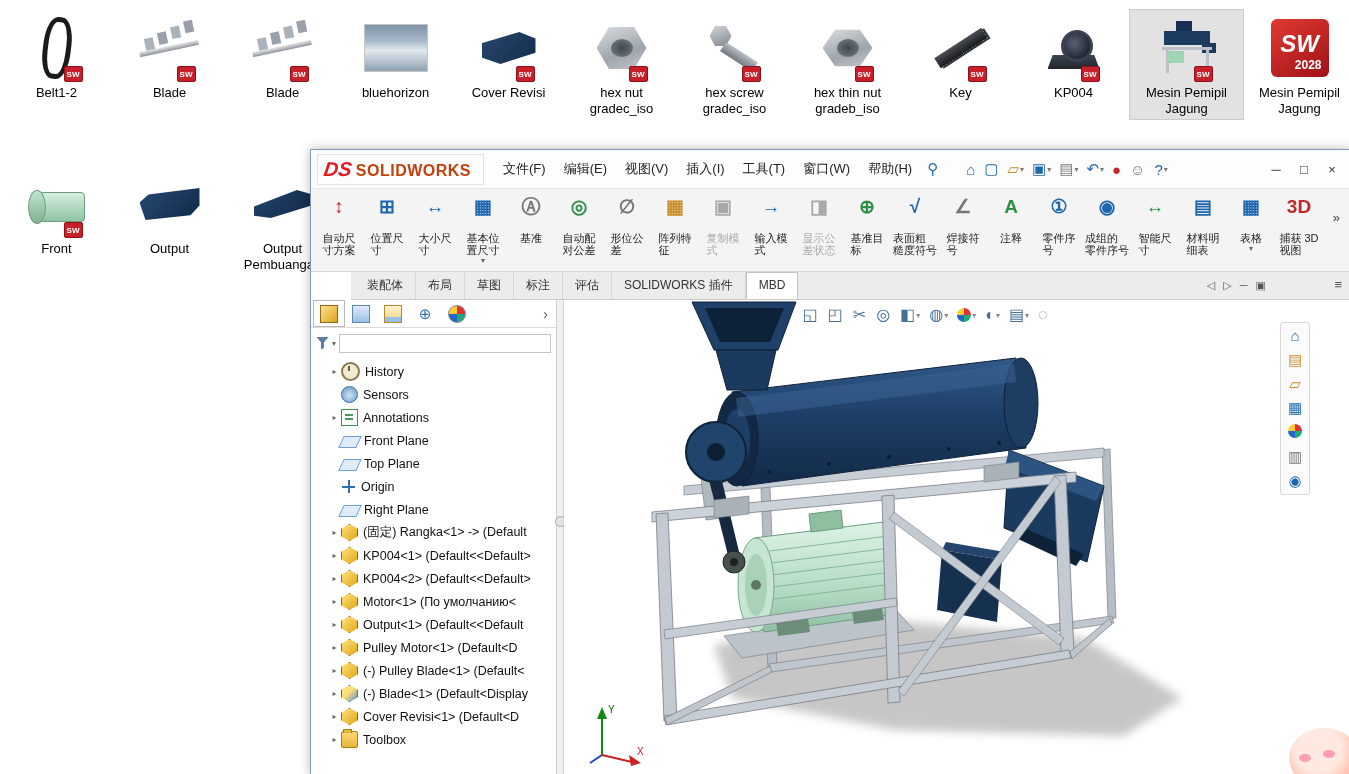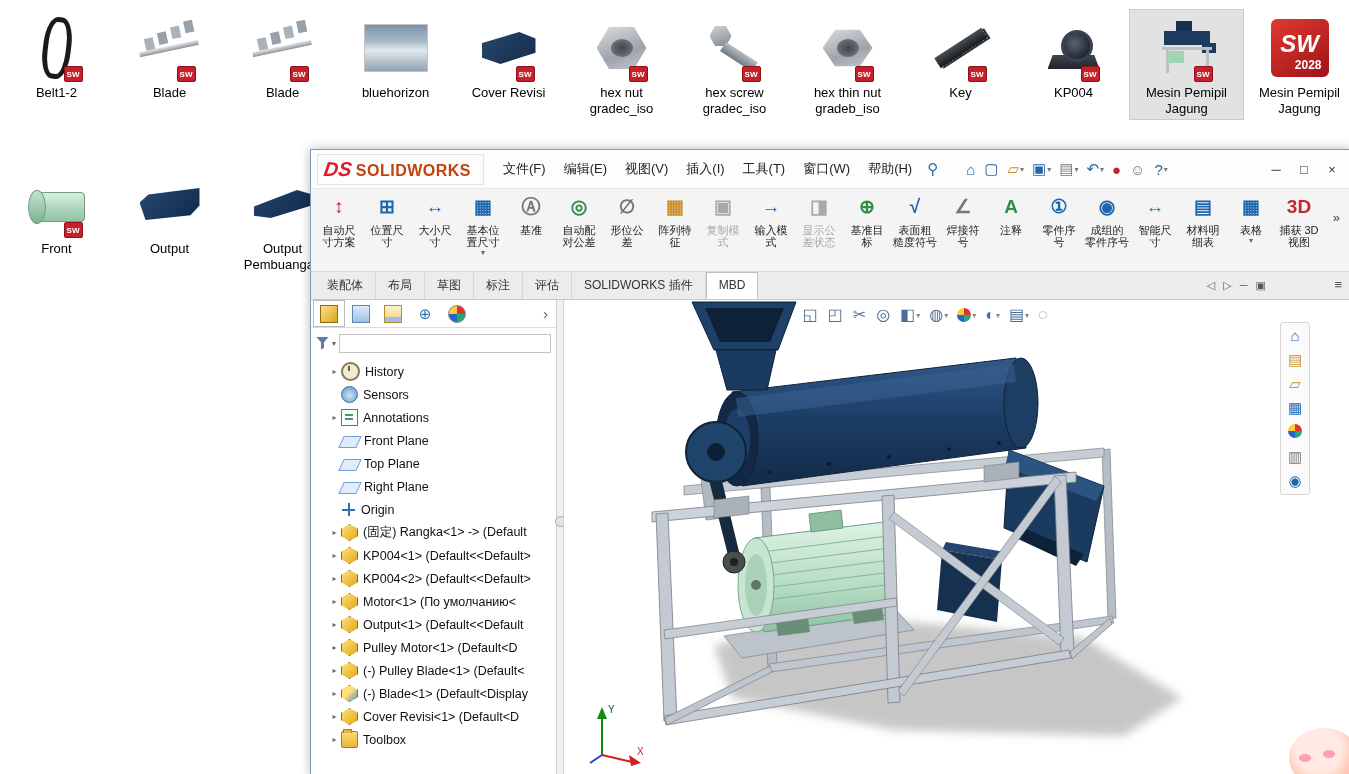--- a/index.html
+++ b/index.html
@@ -85,27 +85,27 @@
   .win-btns { margin-left:auto; display:flex; align-items:center; }
   .wbtn { width:28px; text-align:center; font-size:13px; color:#333; padding:4px 0; }
 
   .c-blue { color:#1e66ad; } .c-green { color:#2f8f46; } .c-red { color:#c2272d; }
   .c-gray { color:#767676; } .c-gold { color:#c78f2d; }
 
   .ribbon { height:79px; flex:none; background:#f4f4f4; border-top:1px solid #e6e6e6; border-bottom:1px solid #d9d9d9;
             display:flex; align-items:stretch; padding:3px 2px 0 4px; overflow:hidden; }
   .rbtn { width:48px; flex:none; display:flex; flex-direction:column; align-items:center; padding-top:3px; }
   .ricon { height:23px; font-size:19px; line-height:23px; font-weight:bold; }
-  .rlabel { font-size:11px; line-height:12px; text-align:center; color:#1c1c1c; white-space:pre-line; margin-top:6px; }
+  .rlabel { font-size:11px; line-height:12px; color:#1c1c1c; white-space:pre-line; margin-top:14px; }
   .rdrop { font-size:8px; color:#666; height:9px; line-height:9px; }
   .rbtn.disabled .ricon, .rbtn.disabled .rlabel { color:#a9a9a9 !important; }
   .roverflow { align-self:center; font-size:13px; color:#444; padding:0 4px; }
 
   .tabrow { height:27px; flex:none; background:#ececec; border-bottom:1px solid #c9c9c9; display:flex;
-            align-items:stretch; padding-left:4px; position:relative; }
+            align-items:stretch; padding-left:4px; position:relative;margin-left:40px; }
   .dtab { padding:0 12px; font-size:12px; color:#333; line-height:26px; border-right:1px solid #d6d6d6; }
   .dtab.active { background:#ffffff; border:1px solid #c2c2c2; border-bottom:1px solid #fff; line-height:24px; }
   .tabrow-nav { position:absolute; right:84px; top:0; display:flex; align-items:center; height:26px; gap:8px; }
   .tnav { font-size:11px; color:#555; }
   .taskpane-toggle { position:absolute; right:8px; top:0; line-height:26px; font-size:13px; color:#555; }
 
   .content { flex:1; display:flex; min-height:0; position:relative; }
 
   
   .panel { width:245px; flex:none; border-right:1px solid #cfcfcf; display:flex; flex-direction:column; background:#fff; }
@@ -671,28 +671,28 @@
             </div>
 
             <div class="trow lv1">
               <span class="tarrow"></span>
               <span class="ticon plane"></span>
               <span class="tlabel">Top Plane</span>
             </div>
 
             <div class="trow lv1">
               <span class="tarrow"></span>
+              <span class="ticon origin"></span>
+              <span class="tlabel">Origin</span>
+            </div>
+
+            <div class="trow lv1">
+              <span class="tarrow"></span>
               <span class="ticon plane"></span>
               <span class="tlabel">Right Plane</span>
-            </div>
-
-            <div class="trow lv1">
-              <span class="tarrow"></span>
-              <span class="ticon origin"></span>
-              <span class="tlabel">Origin</span>
             </div>
 
             <div class="trow lv1">
               <span class="tarrow">▸</span>
               <span class="ticon part"></span>
               <span class="tlabel">(固定) Rangka&lt;1&gt; -&gt; (Default</span>
             </div>
 
             <div class="trow lv1">
               <span class="tarrow">▸</span>

